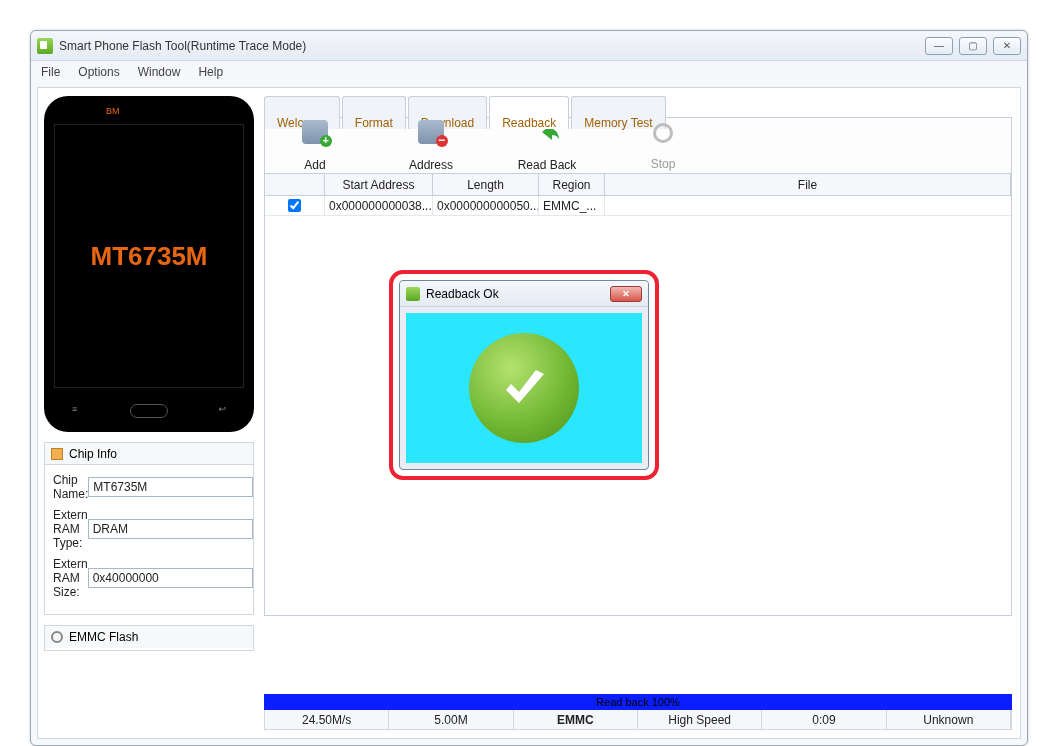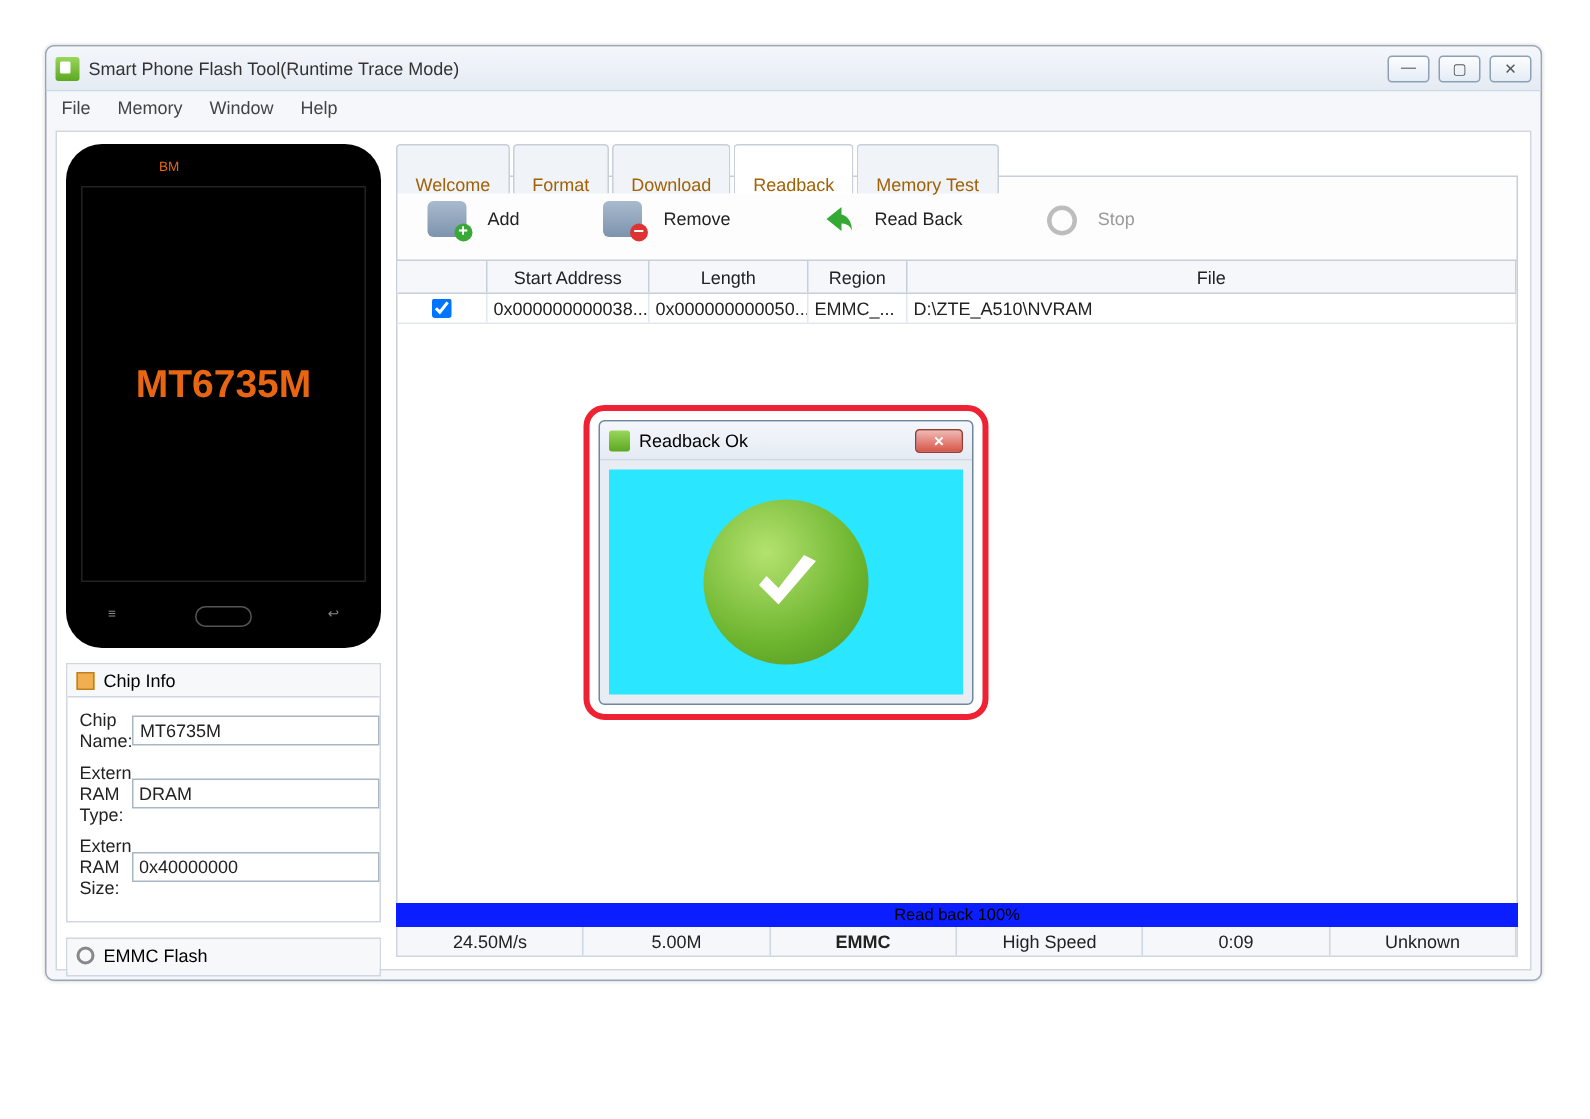--- a/index.html
+++ b/index.html
@@ -1,18 +1,18 @@
 <!DOCTYPE html>
 <html><head>
 <meta charset="utf-8">
 <style>
 * { box-sizing: border-box; margin: 0; padding: 0; font-family: "Segoe UI", Tahoma, sans-serif; font-size: 12px; }
 body { background: #fff; width: 1060px; height: 746px; overflow: hidden; }
 
-.window { position: absolute; left: 30px; top: 30px; width: 998px; height: 624px; background: #f5f7fa; border: 1px solid #98a6b8; border-radius: 6px; box-shadow: 0 0 3px rgba(0,0,0,0.2); }
+.window { position: absolute; left: 30px; top: 30px; width: 998px; height: 716px; background: #f5f7fa; border: 1px solid #98a6b8; border-radius: 6px; box-shadow: 0 0 3px rgba(0,0,0,0.2); }
 
 .titlebar { height: 30px; background: linear-gradient(#f4f7fc, #e5ebf3); border-bottom: 1px solid #cdd8e6; display: flex; align-items: center; padding: 0 6px; border-radius: 6px 6px 0 0; }
 .titlebar .app-icon { width: 16px; height: 16px; background: linear-gradient(#9ad65a,#5ca821); border-radius: 2px; margin-right: 6px; position: relative; }
 .titlebar .app-icon::after { content:""; position:absolute; left:3px; top:3px; width:7px; height:8px; background:#fff; border-radius:1px; }
 .titlebar .title { color:#333; }
 .win-controls { margin-left:auto; display:flex; gap:6px; }
 .win-btn { width:28px; height:18px; border:1px solid #8fa0b4; border-radius:3px; background:linear-gradient(#fbfdff,#e4ecf5); display:flex; align-items:center; justify-content:center; color:#555; font-size:10px; }
 .win-btn.close { color:#555; }
 
 .menubar { height:22px; display:flex; align-items:center; gap:18px; padding:0 10px; color:#444; }
@@ -39,21 +39,21 @@
 .form-row label { width:92px; color:#222; }
 .form-row input { flex:1; height:20px; border:1px solid #a9b6c6; padding:0 4px; background:#fff; color:#222; }
 
 .right-col { position:absolute; left:226px; right:8px; top:8px; bottom:8px; }
 
 .tabs { display:flex; height:22px; border-bottom:1px solid #c6cfda; }
 .tab { padding:16px 12px; line-height:20px; border:1px solid #c6cfda; border-bottom:none; margin-right:2px; background:#f0f3f7; border-radius:3px 3px 0 0; color:#a16207; }
 .tab.active { background:#fff; position:relative; z-index:2; }
 
 .toolbar { height:56px; display:flex; align-items:center; gap:56px; padding:4px 20px; border:1px solid #c6cfda; border-top:none; background:#fdfdfd; }
-.tb-btn { display:flex; align-items:center; gap:14px; color:#222; min-width:60px; }
+.tb-btn { display:flex; flex-direction:column; align-items:center; gap:14px; color:#222; min-width:60px; }
 .tb-icon { width:26px; height:24px; position:relative; }
 .tb-icon.db { background:linear-gradient(#a9bace,#7d93ad); border-radius:4px; }
 .tb-icon.add::after { content:""; position:absolute; right:-4px; bottom:-3px; width:12px; height:12px; background:#3aa836; border-radius:50%; color:#fff; display:flex; align-items:center; justify-content:center; font-size:11px; }
 .tb-icon.add::before { content:"+"; position:absolute; right:-1px; bottom:-2px; z-index:2; color:#fff; font-size:11px; font-weight:bold; }
 .tb-icon.remove::after { content:""; position:absolute; right:-4px; bottom:-3px; width:12px; height:12px; background:#d33; border-radius:50%; }
 .tb-icon.remove::before { content:"−"; position:absolute; right:-1px; bottom:-3px; z-index:2; color:#fff; font-size:12px; font-weight:bold; }
 .tb-icon.back { background:none; }
 .tb-icon.back svg { width:26px; height:24px; }
 .tb-icon.stop { width:20px; height:20px; border:3px solid #bdbdbd; border-radius:50%; margin-top:2px; }
 .tb-btn.disabled { color:#9a9a9a; }
@@ -100,21 +100,21 @@
     <div class="title">Smart Phone Flash Tool(Runtime Trace Mode)</div>
     <div class="win-controls">
       <div class="win-btn">—</div>
       <div class="win-btn">▢</div>
       <div class="win-btn close">✕</div>
     </div>
   </div>
 
   <div class="menubar">
     <span>File</span>
-    <span>Memory</span>
+    <span>Options</span>
     <span>Window</span>
     <span>Help</span>
   </div>
 
   <div class="client">
 
     <div class="left-col">
       <div class="phone">
         <div class="brand">BM</div>
         <div class="bezel">
@@ -163,21 +163,21 @@
         <div class="tab">Memory Test</div>
       </div>
 
       <div class="toolbar">
         <div class="tb-btn">
           <div class="tb-icon db add"></div>
           <span>Add</span>
         </div>
         <div class="tb-btn">
           <div class="tb-icon db remove"></div>
-          <span>Remove</span>
+          <span>Address</span>
         </div>
         <div class="tb-btn">
           <div class="tb-icon back">
             <svg viewBox="0 0 26 24">
                 <path d="M18 4 L8 12 L18 20 L18 15 C24 15 25 20 25 20 C25 10 18 9 18 9 Z" fill="#34a934"></path>
               </svg>
           </div>
           <span>Read Back</span>
         </div>
         <div class="tb-btn disabled">
@@ -194,21 +194,20 @@
           <div class="gh reg">Region</div>
           <div class="gh file">File</div>
         </div>
         <div class="grid-row">
           <div class="gc chk">
               <input type="checkbox" checked="" style="">
             </div>
           <div class="gc addr">0x000000000038...</div>
           <div class="gc len">0x000000000050...</div>
           <div class="gc reg">EMMC_...</div>
-          <div class="gc file">D:\ZTE_A510\NVRAM</div>
         </div>
       </div>
     </div>
 
     <div class="status">
       <div class="progress">Read back 100%</div>
       <div class="status-row">
         <div class="status-cell">24.50M/s</div>
         <div class="status-cell">5.00M</div>
         <div class="status-cell bold">EMMC</div>

